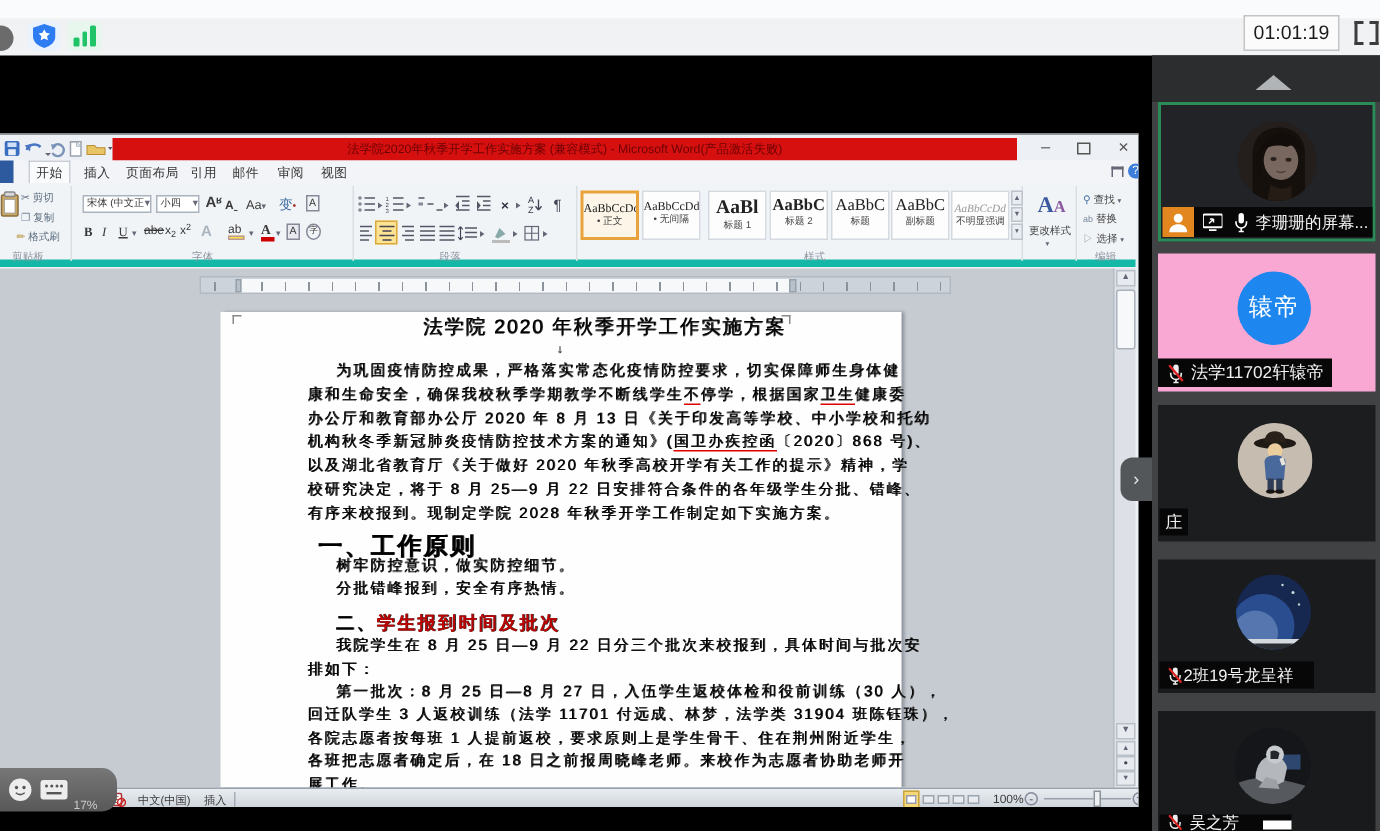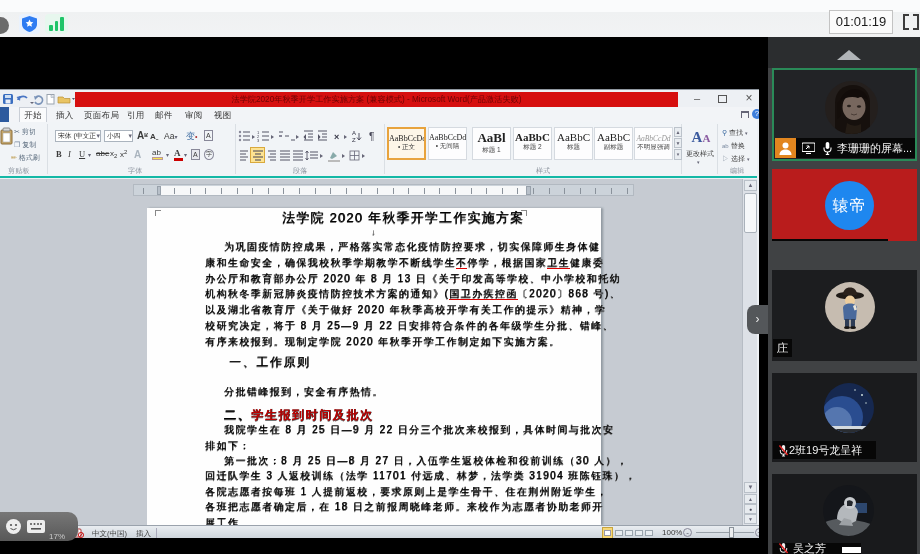--- a/index.html
+++ b/index.html
@@ -14,21 +14,21 @@
 #timer{left:829px;top:10px;width:64px;height:24px;background:#fbfbfb;border:1px solid #c3c3c3;color:#1b1b1b;font-size:13px;line-height:22px;text-align:center}
 .fsb{top:14px;width:6px;height:16px}
 
 #word{left:0;top:89px;width:759px;height:449px;background:#edf0f4;border-top:1px solid #8f979f;overflow:hidden}
 #redbar{left:75px;top:2px;width:603px;height:15px;background:#d60f0f;color:#6d0404;font-size:8.2px;line-height:15px;text-align:center;white-space:nowrap;overflow:hidden}
 .winbtn{top:1px;width:14px;height:14px;color:#555;font-size:11px;line-height:14px;text-align:center}
 #tabrow{left:0;top:17px;width:757px;height:15px;background:#f2f4f7}
 #filetab{left:0;top:0px;width:9px;height:15px;background:#2d5a9e}
 .tab{top:1px;height:14px;font-size:8.5px;line-height:14px;color:#333;letter-spacing:.3px;white-space:nowrap}
 #seltab{left:19px;top:0px;width:28px;height:15px;background:#fafbfc;border:1px solid #c9ced6;border-bottom:none;text-align:center}
-#ribbon{left:0;top:32px;width:757px;height:56px;background:#f1f4f7;border-bottom:2px solid #14b8a6}
+#ribbon{left:0;top:32px;width:757px;height:56px;background:#f1f4f7;border-bottom:5px solid #14b8a6}
 .gsep{top:2px;width:1px;height:50px;background:#dadfe4}
 .glabel{top:44px;font-size:7px;color:#8b939e;letter-spacing:.2px;white-space:nowrap}
 .combo{height:12px;background:#fff;border:1px solid #abb4be;font-size:6.8px;line-height:10px;color:#333;padding-left:2px;white-space:nowrap;overflow:hidden}
 .ric{font-size:8.5px;color:#3a3a3a;white-space:nowrap}
 .stybox{top:5px;width:39px;height:33px;background:#fdfdfe;border:1px solid #d5dae0;text-align:center;overflow:hidden}
 .styA{font-family:"Liberation Serif",serif;color:#222;white-space:nowrap}
 .styL{font-size:6.5px;color:#444;white-space:nowrap}
 
 #docarea{left:0;top:89px;width:742px;height:346px;background:#c6cbd2;overflow:hidden}
 #page{left:147px;top:29px;width:454px;height:317px;background:#fefefe;box-shadow:2px 0 2px rgba(80,90,100,.45)}
@@ -276,22 +276,23 @@
       <div class="abs" style="left:521px;top:31px;width:6px;height:6px;border-right:1px solid #888;border-top:1px solid #888"></div>
 
       <div class="tl" style="left:282px;top:30.4px;font-size:13px;letter-spacing:1.2px">法学院 2020 年秋季开学工作实施方案</div>
       <div class="tl" style="left:371px;top:49px;color:#777;font-size:8px">↓</div>
       <div class="tl" style="left:224px;top:60.8px">为巩固疫情防控成果，严格落实常态化疫情防控要求，切实保障师生身体健</div>
       <div class="tl" style="left:205px;top:76.5px">康和生命安全，确保我校秋季学期教学不断线学生<span style="border-bottom:1px solid #d00">不</span>停学，根据国家<span style="border-bottom:1px solid #d00">卫生</span>健康委</div>
       <div class="tl" style="left:205px;top:92.5px">办公厅和教育部办公厅 2020 年 8 月 13 日《关于印发高等学校、中小学校和托幼</div>
       <div class="tl" style="left:205px;top:108px">机构秋冬季新冠肺炎疫情防控技术方案的通知》(<span style="border-bottom:1px solid #d00">国卫办疾控函</span>〔2020〕868 号)、</div>
       <div class="tl" style="left:205px;top:124px">以及湖北省教育厅《关于做好 2020 年秋季高校开学有关工作的提示》精神，学</div>
       <div class="tl" style="left:205px;top:139.8px">校研究决定，将于 8 月 25—9 月 22 日安排符合条件的各年级学生分批、错峰、</div>
-      <div class="tl" style="left:205px;top:155.5px">有序来校报到。现制定学院 2020 年秋季开学工作制定如下实施方案。</div>
-      <div class="tl" style="left:229px;top:175.1px;font-weight:normal;font-size:12px;letter-spacing:1.6px">一、工作原则</div>
+      <div class="tl" style="left:205px;top:155.5px">有序来校报到。现制定学院 2028 年秋季开学工作制定如下实施方案。</div>
+      <div class="tl" style="left:212px;top:175.1px;font-weight:bold;font-size:16px;letter-spacing:1.6px">一、工作原则</div>
+      <div class="tl" style="left:224px;top:190.8px">树牢防控意识，做实防控细节。</div>
       <div class="tl" style="left:224px;top:227.8px;font-weight:bold;font-size:12px;letter-spacing:1.6px">二、<span style="color:#bf0000">学生报到时间及批次</span></div>
       <div class="tl" style="left:224px;top:206.2px">分批错峰报到，安全有序热情。</div>
       <div class="tl" style="left:224px;top:243.8px">我院学生在 8 月 25 日—9 月 22 日分三个批次来校报到，具体时间与批次安</div>
       <div class="tl" style="left:205px;top:259.5px">排如下：</div>
       <div class="tl" style="left:224px;top:275px">第一批次：8 月 25 日—8 月 27 日，入伍学生返校体检和役前训练（30 人），</div>
       <div class="tl" style="left:205px;top:290.4px">回迁队学生 3 人返校训练（法学 11701 付远成、林梦，法学类 31904 班陈钰珠），</div>
       <div class="tl" style="left:205px;top:305.9px">各院志愿者按每班 1 人提前返校，要求原则上是学生骨干、住在荆州附近学生，</div>
       <div class="tl" style="left:205px;top:321.4px">各班把志愿者确定后，在 18 日之前报周晓峰老师。来校作为志愿者协助老师开</div>
       <div class="tl" style="left:205px;top:336.9px">展工作。</div>
     </div>
@@ -384,21 +385,21 @@
             <path d="M4 11.5h5" stroke="#fff" stroke-width="1.2"></path>
           </svg>
         <svg style="margin-left:8px" width="9" height="13" viewBox="0 0 9 13">
             <rect x="2.7" y="0" width="3.6" height="7" rx="1.8" fill="#fff"></rect>
             <path d="M1 5.5v1a3.5 3.5 0 0 0 7 0v-1" stroke="#fff" stroke-width="1.1" fill="none"></path>
             <path d="M4.5 10v2M2.8 12.4h3.4" stroke="#fff" stroke-width="1.1"></path>
           </svg>
         <span class="lbltx" style="font-size:11px;margin-left:5px">李珊珊的屏幕...</span>
       </div>
     </div>
-    <div class="thumb" id="t2" style="top:132px;height:72px;background:#b91c1c">
+    <div class="thumb" id="t2" style="top:132px;height:92px;background:#f9a8d4">
       <div class="abs" style="left:53px;top:12px;width:49px;height:49px;border-radius:50%;background:#1e87ef;color:#fff;font-size:16px;line-height:49px;text-align:center;letter-spacing:1px">辕帝</div>
       <div class="lblbar" style="left:0px;top:70px;width:116px;height:19px">
         <svg style="margin-left:6px" width="12" height="14" viewBox="0 0 12 14">
             <rect x="4.2" y="1" width="3.6" height="7" rx="1.8" fill="#eee"></rect>
             <path d="M2.5 6.5v1a3.5 3.5 0 0 0 7 0v-1" stroke="#eee" stroke-width="1.1" fill="none"></path>
             <path d="M6 11v1.5M4.3 13h3.4" stroke="#eee" stroke-width="1.1"></path>
             <path d="M1.5 1.5L10.5 12" stroke="#d22" stroke-width="1.6"></path>
           </svg>
         <span class="lbltx" style="font-size:11.5px;margin-left:4px">法学11702轩辕帝</span>
       </div>

